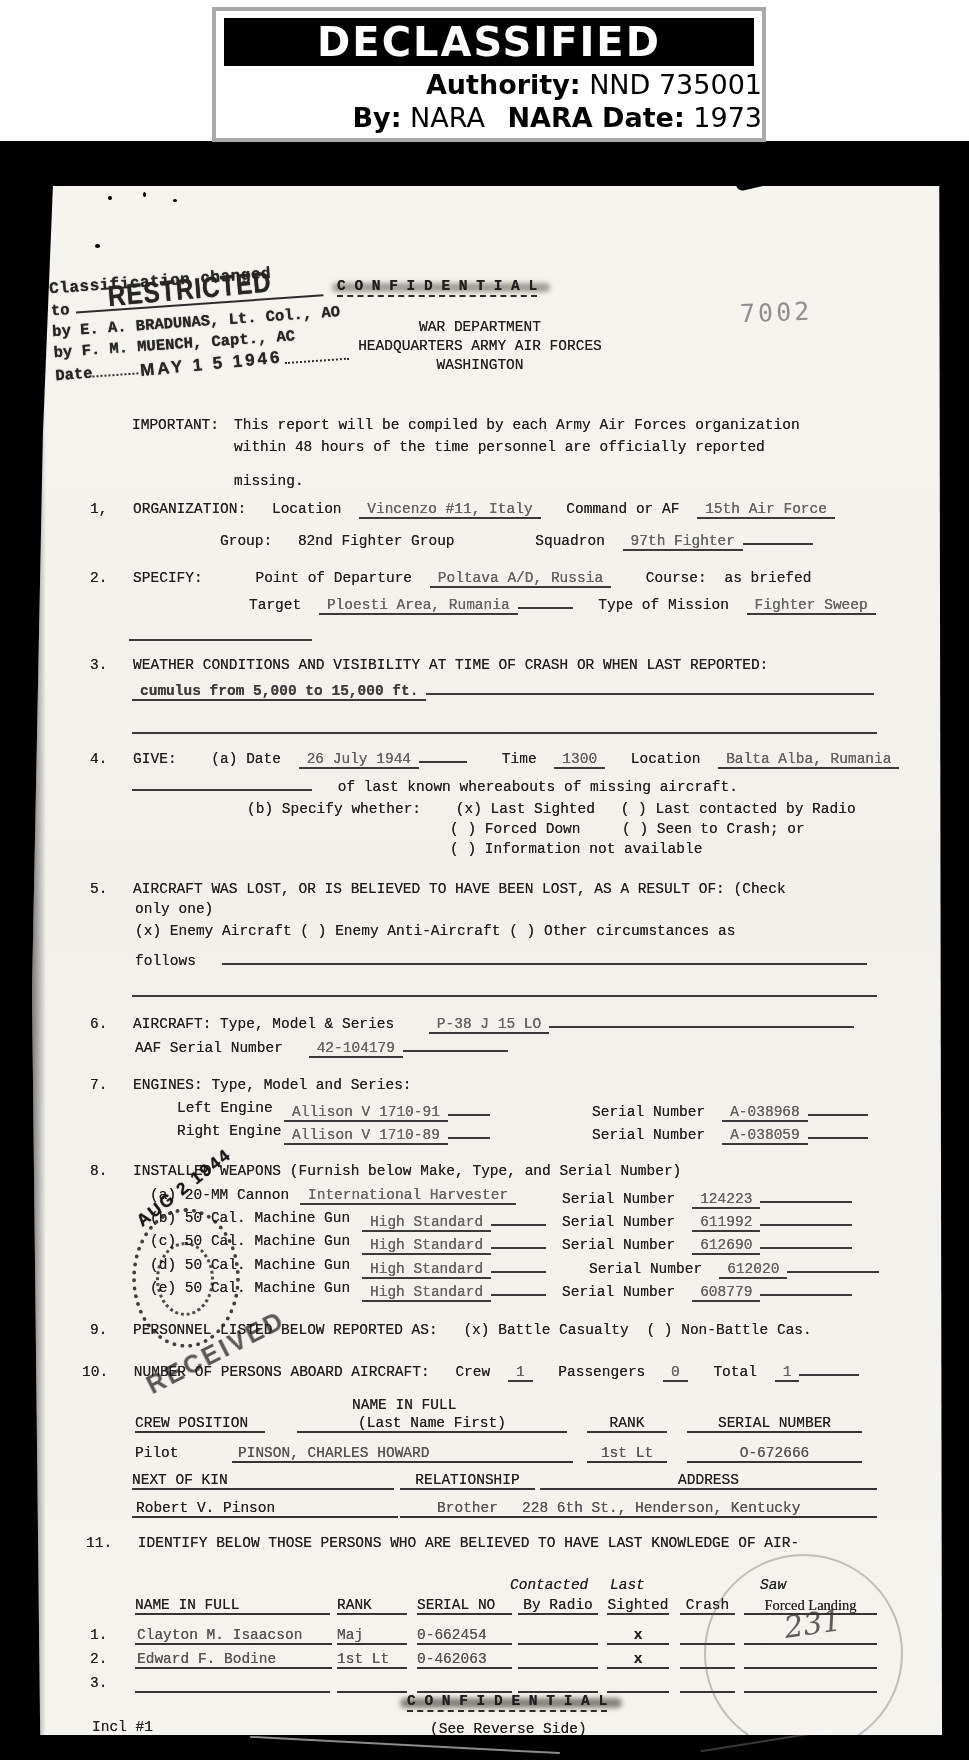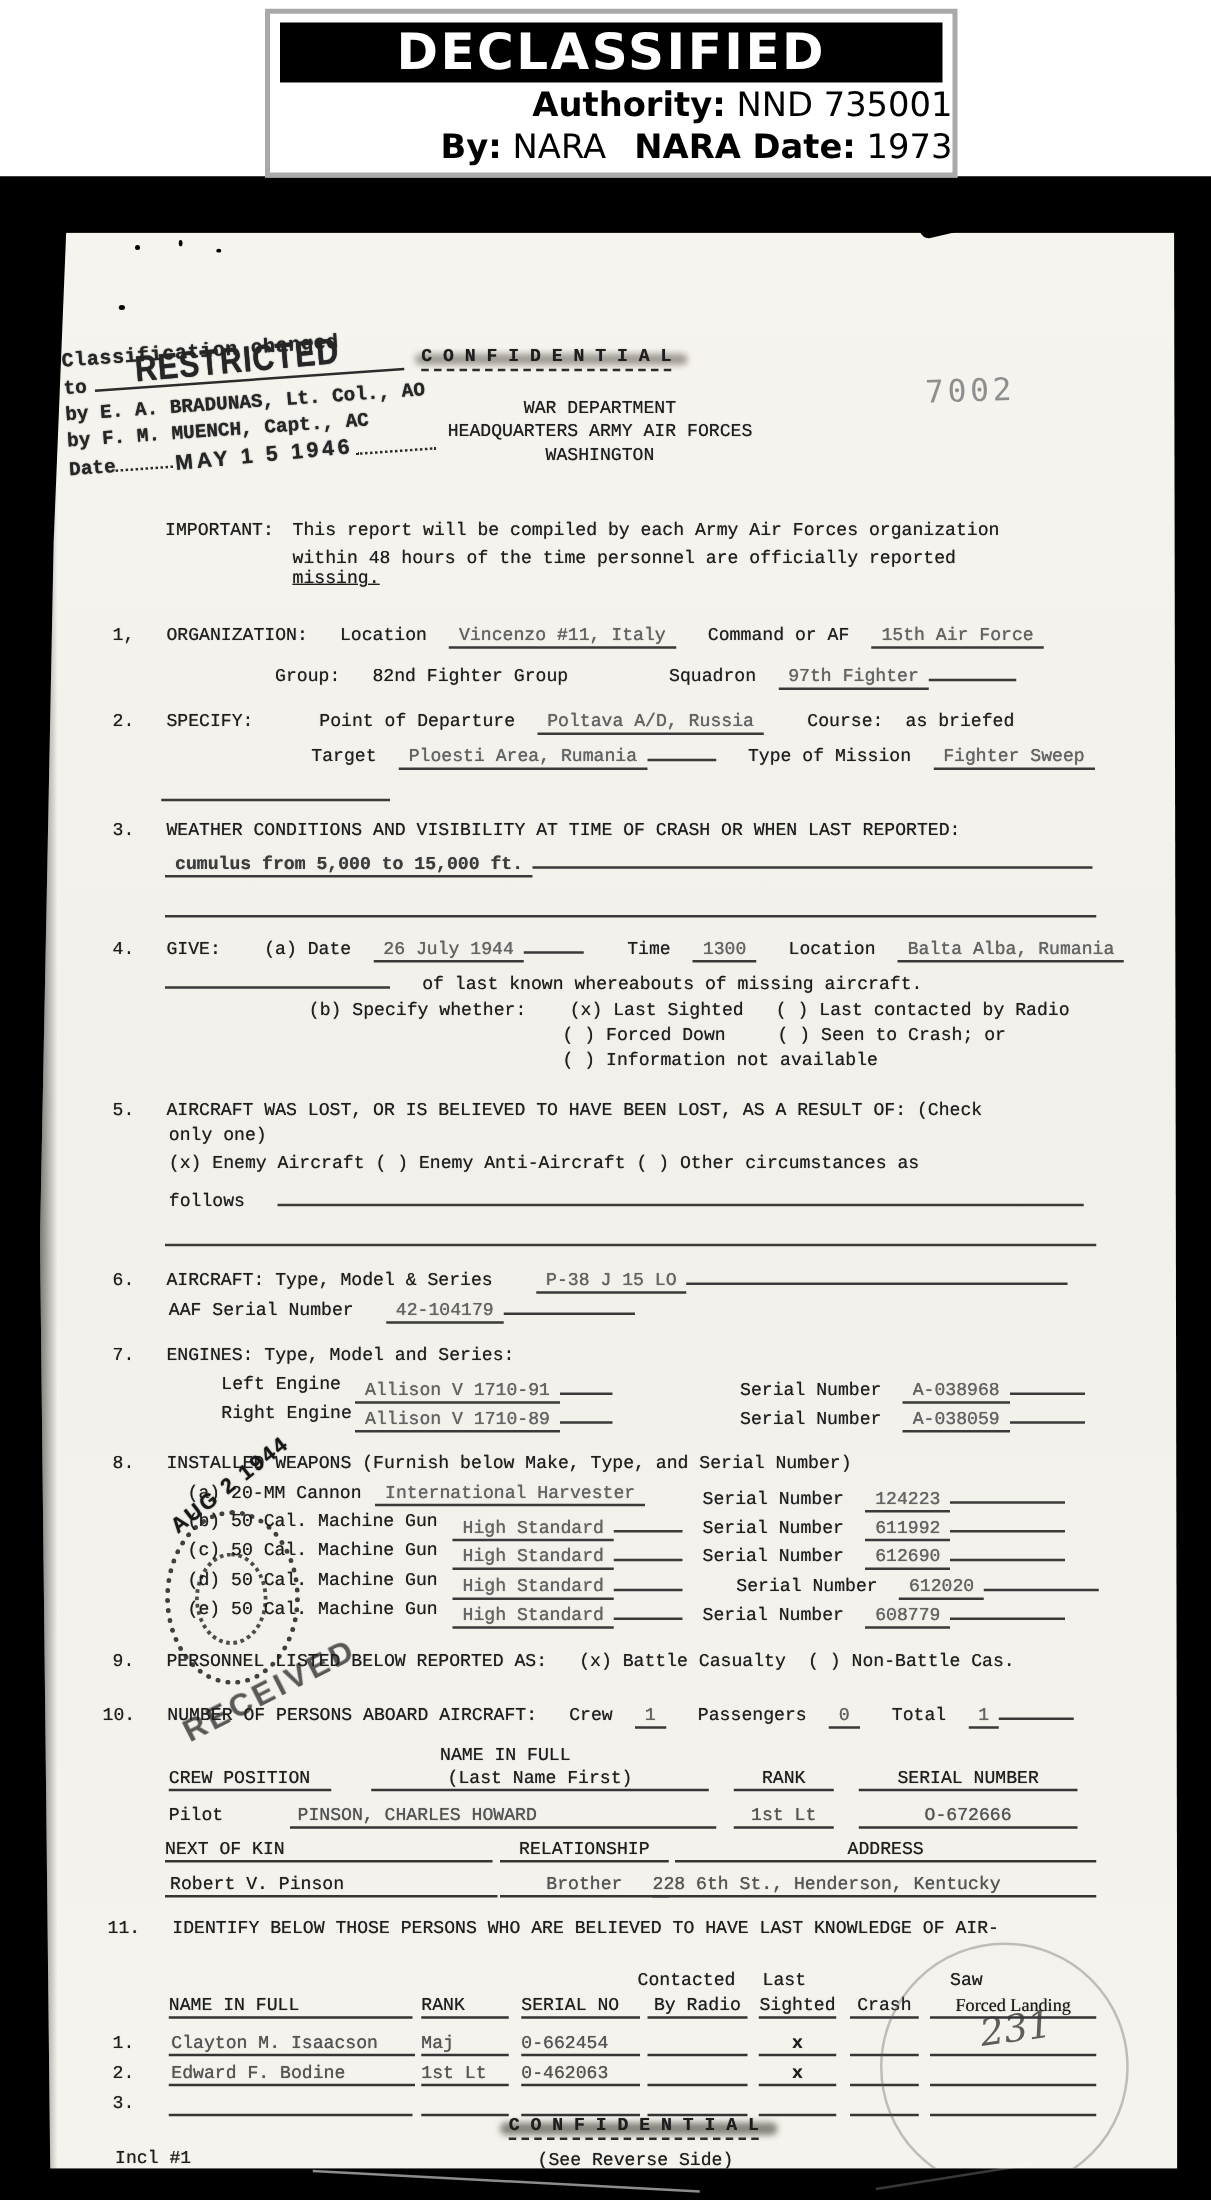--- a/index.html
+++ b/index.html
@@ -124,21 +124,21 @@
 
     <div class="doc-number">7002</div>
 
     <div class="ln ctr" style="left:238px;top:132px;width:420px;">WAR DEPARTMENT</div>
     <div class="ln ctr" style="left:238px;top:151px;width:420px;">HEADQUARTERS ARMY AIR FORCES</div>
     <div class="ln ctr" style="left:238px;top:170px;width:420px;">WASHINGTON</div>
 
     <div class="ln" style="left:100px;top:230px;">IMPORTANT:</div>
     <div class="ln" style="left:202px;top:230px;">This report will be compiled by each Army Air Forces organization</div>
     <div class="ln" style="left:202px;top:252px;">within 48 hours of the time personnel are officially reported</div>
-    <div class="ln" style="left:202px;top:268px;text-decoration:underline;">missing.</div>
+    <div class="ln" style="left:202px;top:286px;">missing.</div>
 
     <div class="ln" style="left:58px;top:314px;">
       <span>1,</span>
       <span class="g2">ORGANIZATION:</span>
       <span class="g2">Location</span>
       <span class="fill g1">Vincenzo #11, Italy</span>
       <span class="g2">Command or AF</span>
       <span class="fill g1">15th Air Force</span>
     </div>
     <div class="ln" style="left:188px;top:342px;">
@@ -311,21 +311,21 @@
     <div class="ln" style="left:0;top:1313px;width:910px;height:19px;">
       <span class="cell l abs" style="left:100px;width:262px;padding-left:4px;">Robert V. Pinson</span>
       <span class="cell abs" style="left:368px;width:135px;color:#555;">Brother</span>
       <span class="cell l abs" style="left:490px;width:355px;color:#555;">228  6th St., Henderson, Kentucky</span>
     </div>
 
     <div class="ln" style="left:54px;top:1348px;">
       <span>11.</span>
       <span class="g2">IDENTIFY BELOW THOSE PERSONS WHO ARE BELIEVED TO HAVE LAST KNOWLEDGE OF AIR-</span>
     </div>
-    <div class="ln" style="left:0;top:1390px;width:910px;height:18px;">
+    <div class="ln" style="left:0;top:1390px;width:910px;height:18px;font-style:italic;">
       <span class="abs" style="left:478px;">Contacted</span>
       <span class="abs" style="left:578px;">Last</span>
       <span class="abs" style="left:728px;">Saw</span>
     </div>
     <div class="ln" style="left:0;top:1410px;width:910px;height:19px;">
       <span class="hcell l abs" style="left:103px;width:195px;">NAME IN FULL</span>
       <span class="hcell l abs" style="left:305px;width:70px;">RANK</span>
       <span class="hcell l abs" style="left:385px;width:95px;">SERIAL NO</span>
       <span class="hcell abs" style="left:486px;width:80px;">By Radio</span>
       <span class="hcell abs" style="left:575px;width:62px;">Sighted</span>

